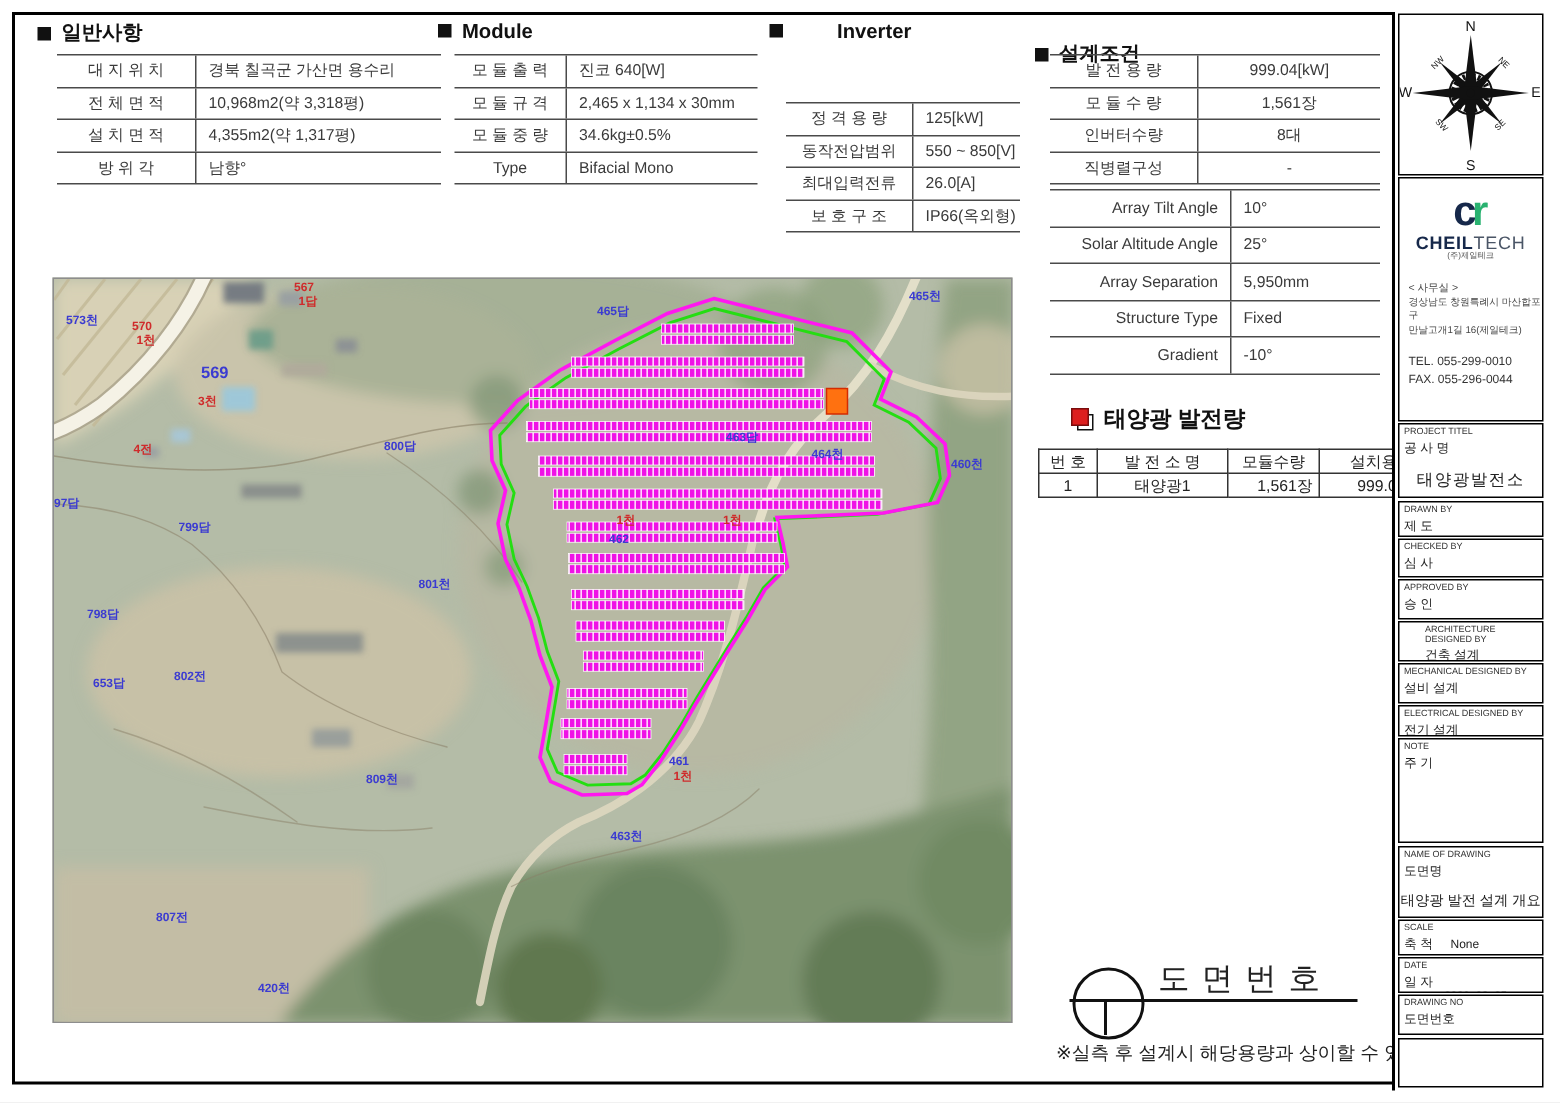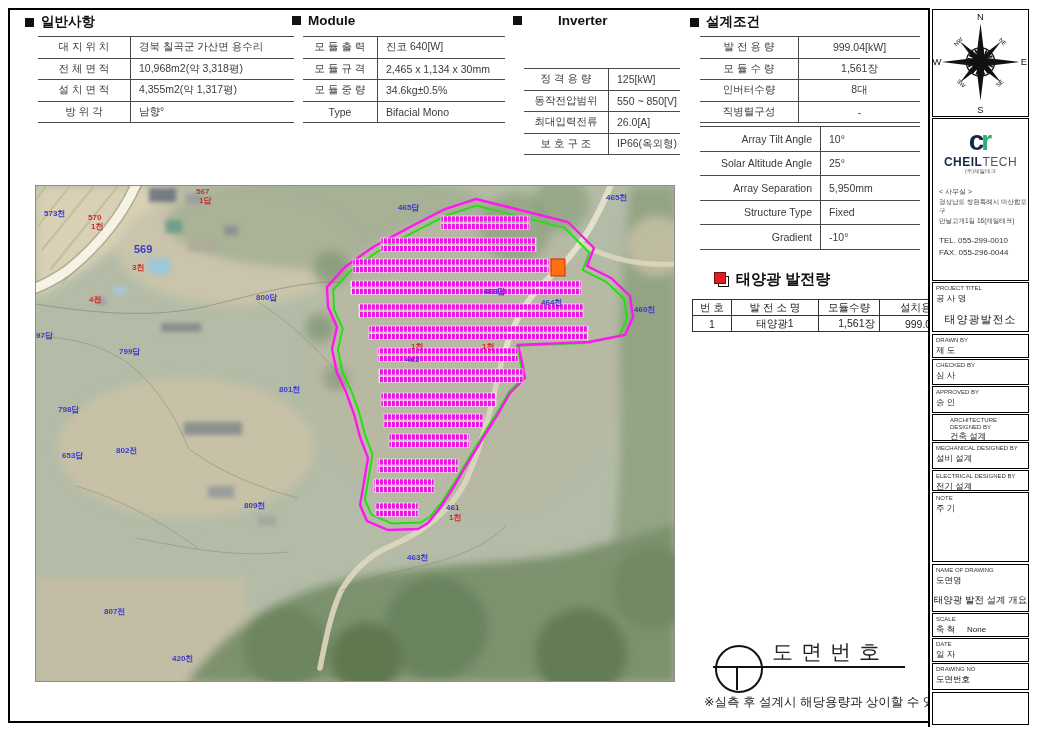--- a/index.html
+++ b/index.html
@@ -131,21 +131,21 @@
     <div class="r">
         <div class="l" style="width:84px;">최대입력전류</div>
         <div class="v">26.0[A]</div>
       </div>
     <div class="r">
         <div class="l" style="width:84px;">보 호 구 조</div>
         <div class="v">IP66(옥외형)</div>
       </div>
   </div>
 
-  <div class="sec-head" style="left:690px;top:13px;">
+  <div class="sec-head" style="left:690px;top:27px;">
     <span class="sq"></span>
     <span>설계조건</span>
   </div>
   <div class="spec h21 vcenter" style="left:700px;top:36px;width:220px;">
     <div class="r">
         <div class="l" style="width:98px;">발 전 용 량</div>
         <div class="v">999.04[kW]</div>
       </div>
     <div class="r">
         <div class="l" style="width:98px;">모 듈 수 량</div>
@@ -329,21 +329,21 @@
         <span class="maplbl lblb" style="left: 98px; top: 58px; font-size: 11px;">569</span>
         <span class="maplbl lblr" style="left: 96px; top: 78px;">3천</span>
         <span class="maplbl lblr" style="left: 53px; top: 110px;">4전</span>
         <span class="maplbl lblb" style="left: 220px; top: 108px;">800답</span>
         <span class="maplbl lblb" style="left: 243px; top: 200px;">801천</span>
         <span class="maplbl lblb" style="left: 83px; top: 162px;">799답</span>
         <span class="maplbl lblb" style="left: 22px; top: 220px;">798답</span>
         <span class="maplbl lblb" style="left: 0px; top: 146px;">97답</span>
         <span class="maplbl lblb" style="left: 26px; top: 266px;">653답</span>
         <span class="maplbl lblb" style="left: 80px; top: 261px;">802전</span>
-        <span class="maplbl lblb" style="left: 208px; top: 316px;">809천</span>
+        <span class="maplbl lblb" style="left: 208px; top: 330px;">809천</span>
         <span class="maplbl lblb" style="left: 68px; top: 422px;">807전</span>
         <span class="maplbl lblb" style="left: 136px; top: 469px;">420천</span>
         <span class="maplbl lblb" style="left: 362px; top: 18px;">465답</span>
         <span class="maplbl lblb" style="left: 570px; top: 8px;">465천</span>
         <span class="maplbl lblb" style="left: 598px; top: 120px;">460천</span>
         <span class="maplbl lblb" style="left: 448px; top: 102px;">463답</span>
         <span class="maplbl lblb" style="left: 505px; top: 113px;">464천</span>
         <span class="maplbl lblr" style="left: 375px; top: 157px;">1천</span>
         <span class="maplbl lblr" style="left: 446px; top: 157px;">1천</span>
         <span class="maplbl lblb" style="left: 370px; top: 170px;">462</span>

